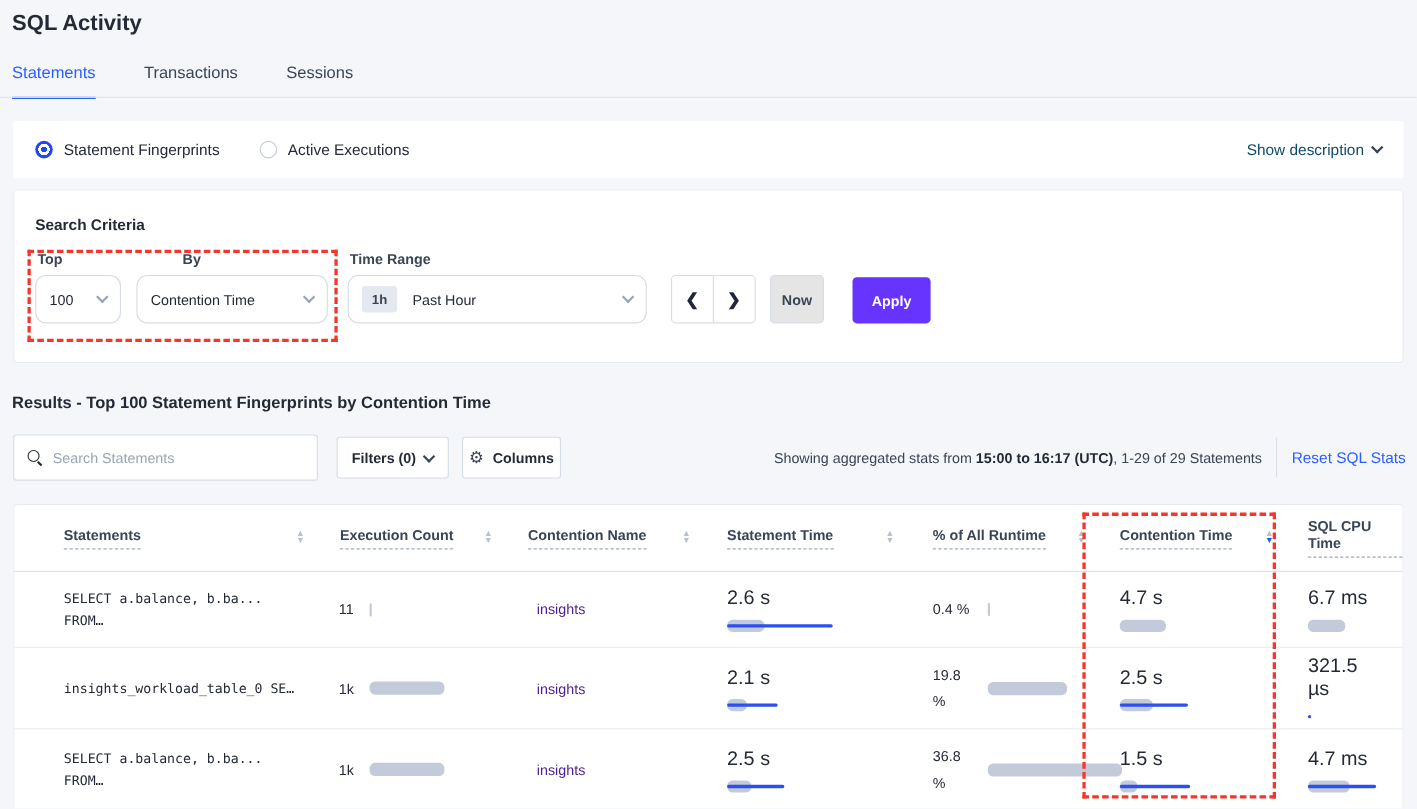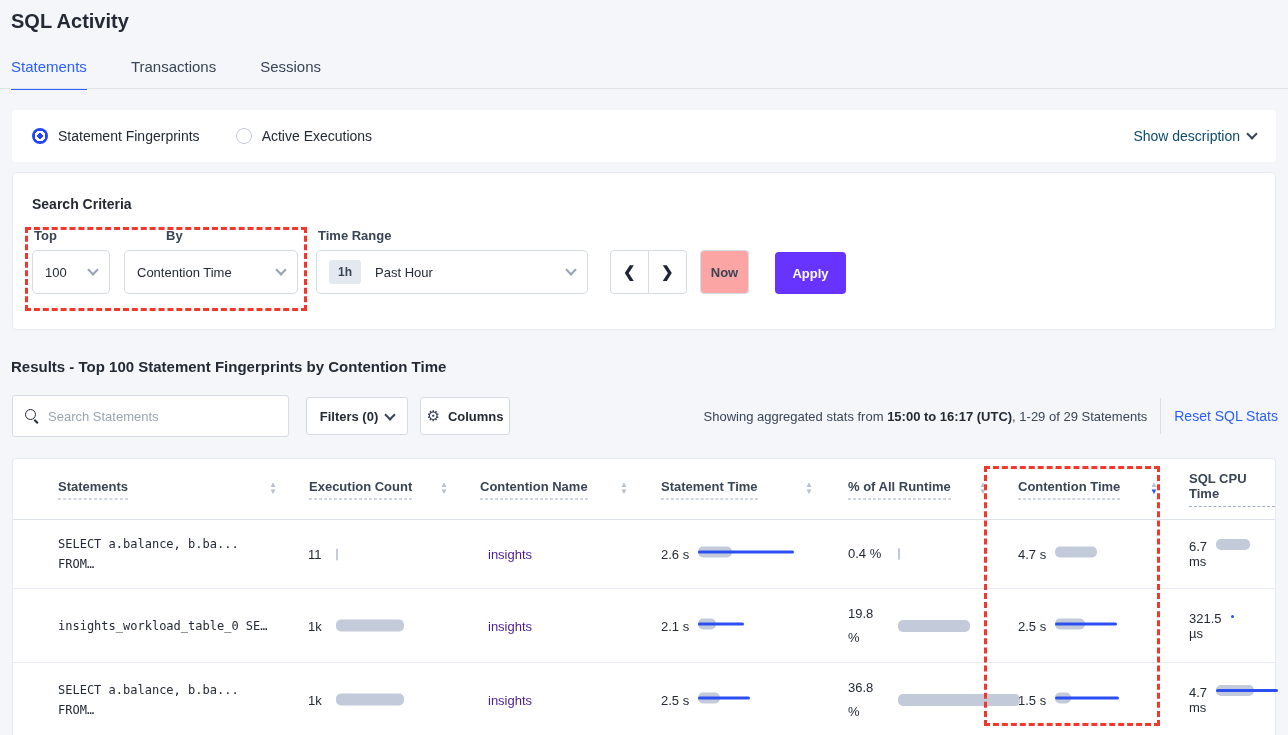--- a/index.html
+++ b/index.html
@@ -26,34 +26,34 @@
 
   .chev { width:8px; height:8px; border-right:2px solid #394455; border-bottom:2px solid #394455;
     transform:rotate(45deg); margin-top:-4px; }
   .chev.gray { border-color:#98a3b5; }
 
   
   #criteria-card { left:12px; top:172px; width:1264px; height:158px; background:#fff;
     border:1px solid #e7ebf1; border-radius:4px; }
   #criteria-heading { left:32px; top:196px; font-size:14px; font-weight:bold; }
   .field-label { font-size:13px; font-weight:bold; color:#394455; }
-  .select-box { background:#fff; border:1px solid #d6dce5; border-radius:5px; height:44px;
+  .select-box { background:#fff; border:1px solid #d6dce5; border-radius:10px; height:44px;
     display:flex; align-items:center; padding:0 12px; font-size:13px; color:#242a35; cursor:pointer; }
   .select-box .chev { margin-left:auto; }
   #top-label { left:34px; top:228px; } #top-select { left:32px; top:250px; width:78px; }
   #by-label { left:126px; top:228px;padding-left:40px; } #by-select { left:124px; top:250px; width:174px; }
   #tr-label { left:318px; top:228px; } #tr-select { left:316px; top:250px; width:272px; }
   #tr-badge { background:#e4e8f0; border-radius:3px; font-size:12px; font-weight:bold; color:#394455;
     padding:5px 9px; margin-right:14px; }
   #arrow-group { left:610px; top:250px; width:77px; height:44px; background:#fff; border:1px solid #d6dce5;
     border-radius:4px; display:flex; }
   .arrow-btn { width:38px; display:flex; align-items:center; justify-content:center; font-size:15px;
     font-weight:bold; color:#20253a; cursor:pointer; }
   .arrow-btn:first-child { border-right:1px solid #d6dce5; }
-  #now-button { left:700px; top:250px; width:49px; height:44px; background:#fca5a5; border:1px solid #d6dce5;
+  #now-button { left:700px; top:250px; width:49px; height:44px; background:#e5e5e5; border:1px solid #d6dce5;
     border-radius:4px; display:flex; align-items:center; justify-content:center; font-size:13px;
     font-weight:bold; color:#394455; cursor:pointer; }
   #apply-button { left:775px; top:252px; width:71px; height:42px; background:#6633ff; border:none;
     border-radius:4px; color:#fff; font-size:13px; font-weight:bold; cursor:pointer;
     display:flex; align-items:center; justify-content:center; }
 
   
   .red-dash { border:3px dashed #f2382c; background:transparent; pointer-events:none; z-index:9; }
   #hl-criteria { left:25px; top:227px; width:282px; height:84px; }
   #hl-contention { left:984px; top:466px; width:176px; height:260px; }
@@ -93,21 +93,21 @@
   .sort { position:absolute; top:50%; transform:translateY(-58%); display:flex; flex-direction:column;
     line-height:7px; font-size:8px; color:#b7c0cf; cursor:pointer; }
   .sort .active { color:#2456f0; }
   .trow { position:relative; border-bottom:1px solid #e8ecf2; }
   #row-0 { height:69px; } #row-1 { height:74px; } #row-2 { height:73px; border-bottom:none; }
   .cell { position:absolute; top:50%; transform:translateY(-50%); }
   .stmt-cell { left:45px; font-family:"DejaVu Sans Mono", monospace; font-size:12px; line-height:20px;
     color:#242a35; cursor:pointer; }
   .exec-cell { left:295px; display:flex; align-items:center; gap:14px; font-size:13px; }
   .app-cell { left:475px; font-size:13px; color:#4c1d95; }
-  .time-cell { display:flex; flex-direction:row; gap:9px; font-size:13px; }
+  .time-cell { display:flex; flex-direction:column; gap:9px; font-size:18px; }
   .c-stmt { left:648px; } .c-cont { left:1005px; } .c-cpu { left:1176px; width:64px; }
   .pct-cell { left:835px; display:flex; align-items:center; gap:14px; font-size:13px; }
   .pct-cell .txt { width:36px; line-height:24px; }
   .barbox { position:relative; height:11px; width:130px; }
   .bar-gray { position:absolute; left:0; top:0; height:11px; background:#c3cad9; border-radius:5px; }
   .bar-blue { position:absolute; left:0; top:4px; height:3px; background:#2b4ff2; border-radius:2px; }
   .inline-barbox { position:relative; height:12px; width:80px; }
   .inline-barbox .bar-gray { height:12px; }
   .v2 { min-height:0; }
 </style>

